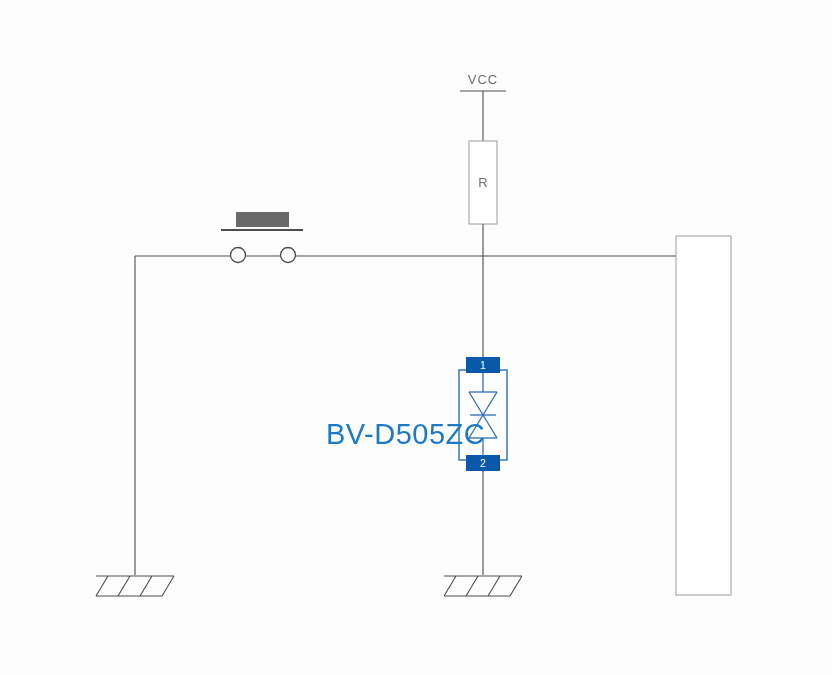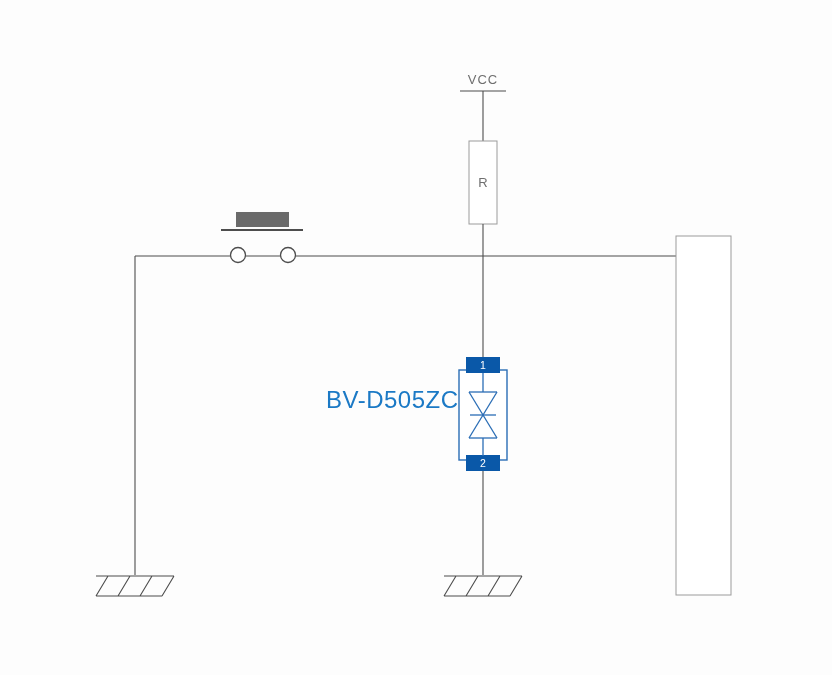--- a/index.html
+++ b/index.html
@@ -35,22 +35,22 @@
   .t-center { text-align: center; }
   #vcc-label   { left: 455px; top: 72px;  width: 56px; letter-spacing: 1px; }
   #r-label     { left: 469px; top: 175px; width: 28px; }
   #pin1-label, #pin2-label {
     left: 466px; width: 34px; height: 16px;
     color: #ffffff; font-size: 10.5px; line-height: 16px; text-align: center;
   }
   #pin1-label { top: 357px; }
   #pin2-label { top: 455px; }
   #component-label {
-    left: 326px; top: 388px;
-    font-size: 24px; line-height: 24px;
+    left: 326px; top: 422px;
+    font-size: 29px; line-height: 24px;
     color: var(--label-blue, #1b79c5);
     letter-spacing: 0.5px;
   }
   #next-circuit-label {
     left: 684px; top: 397px; width: 46px;
     line-height: 17px; text-align: left;
   }
 </style>
 </head>
 <body>

